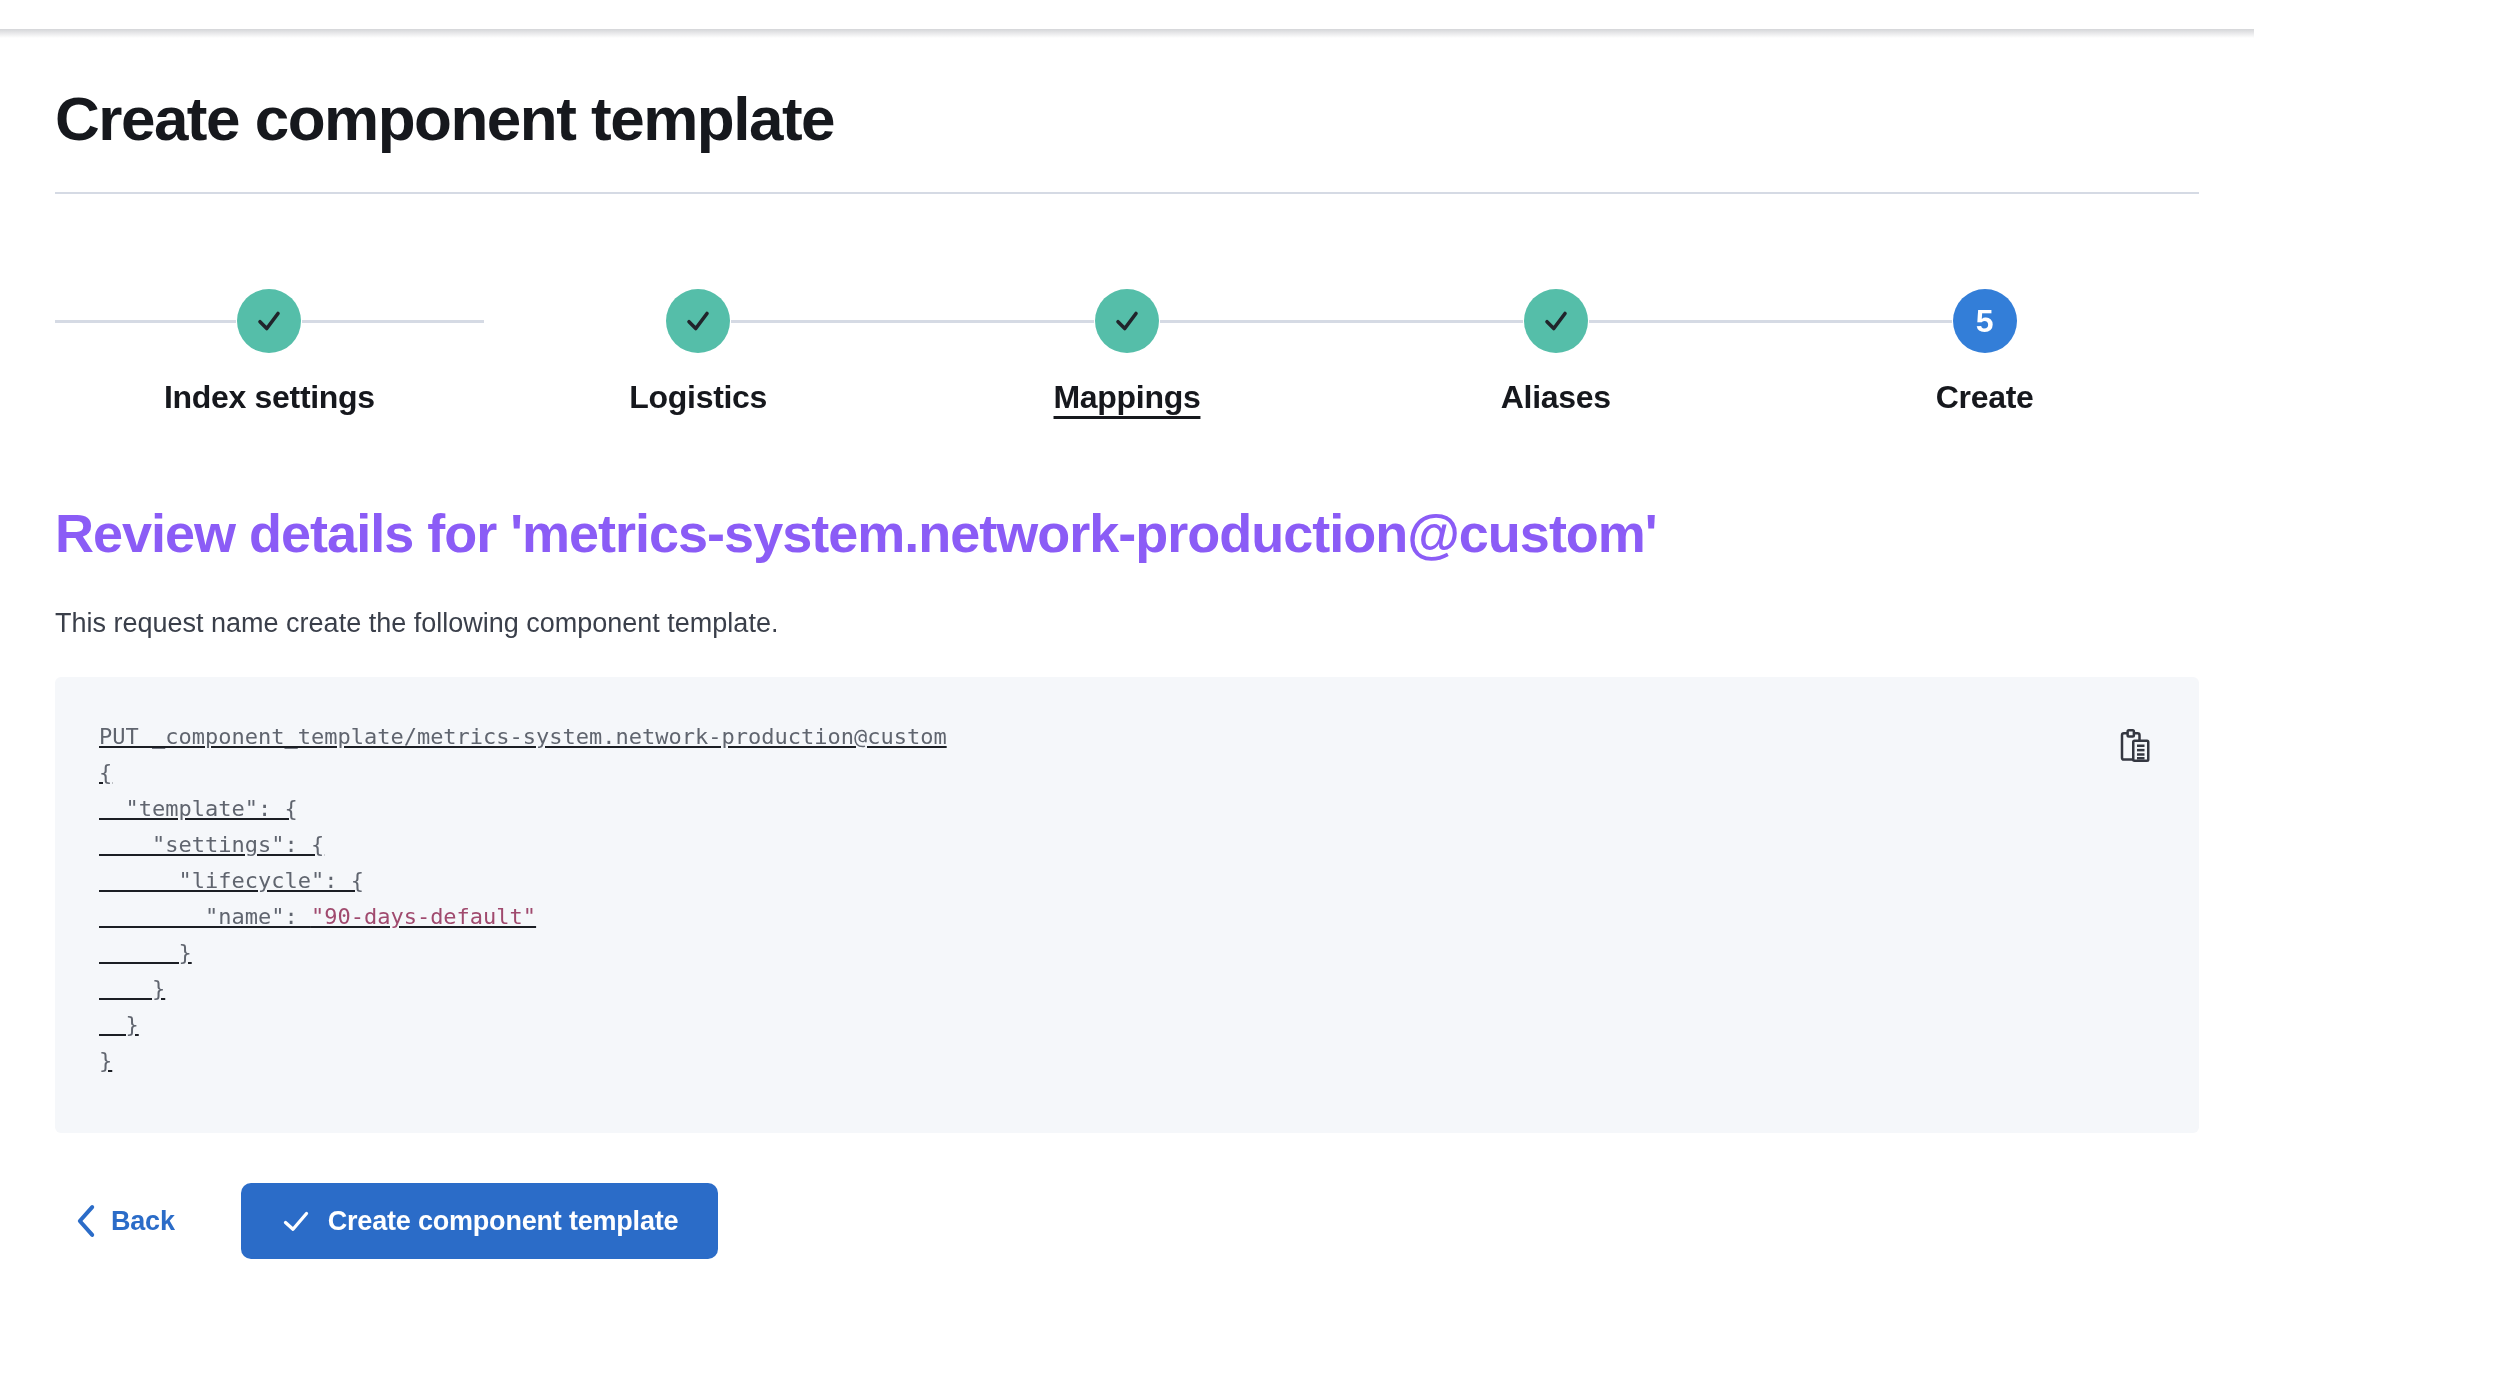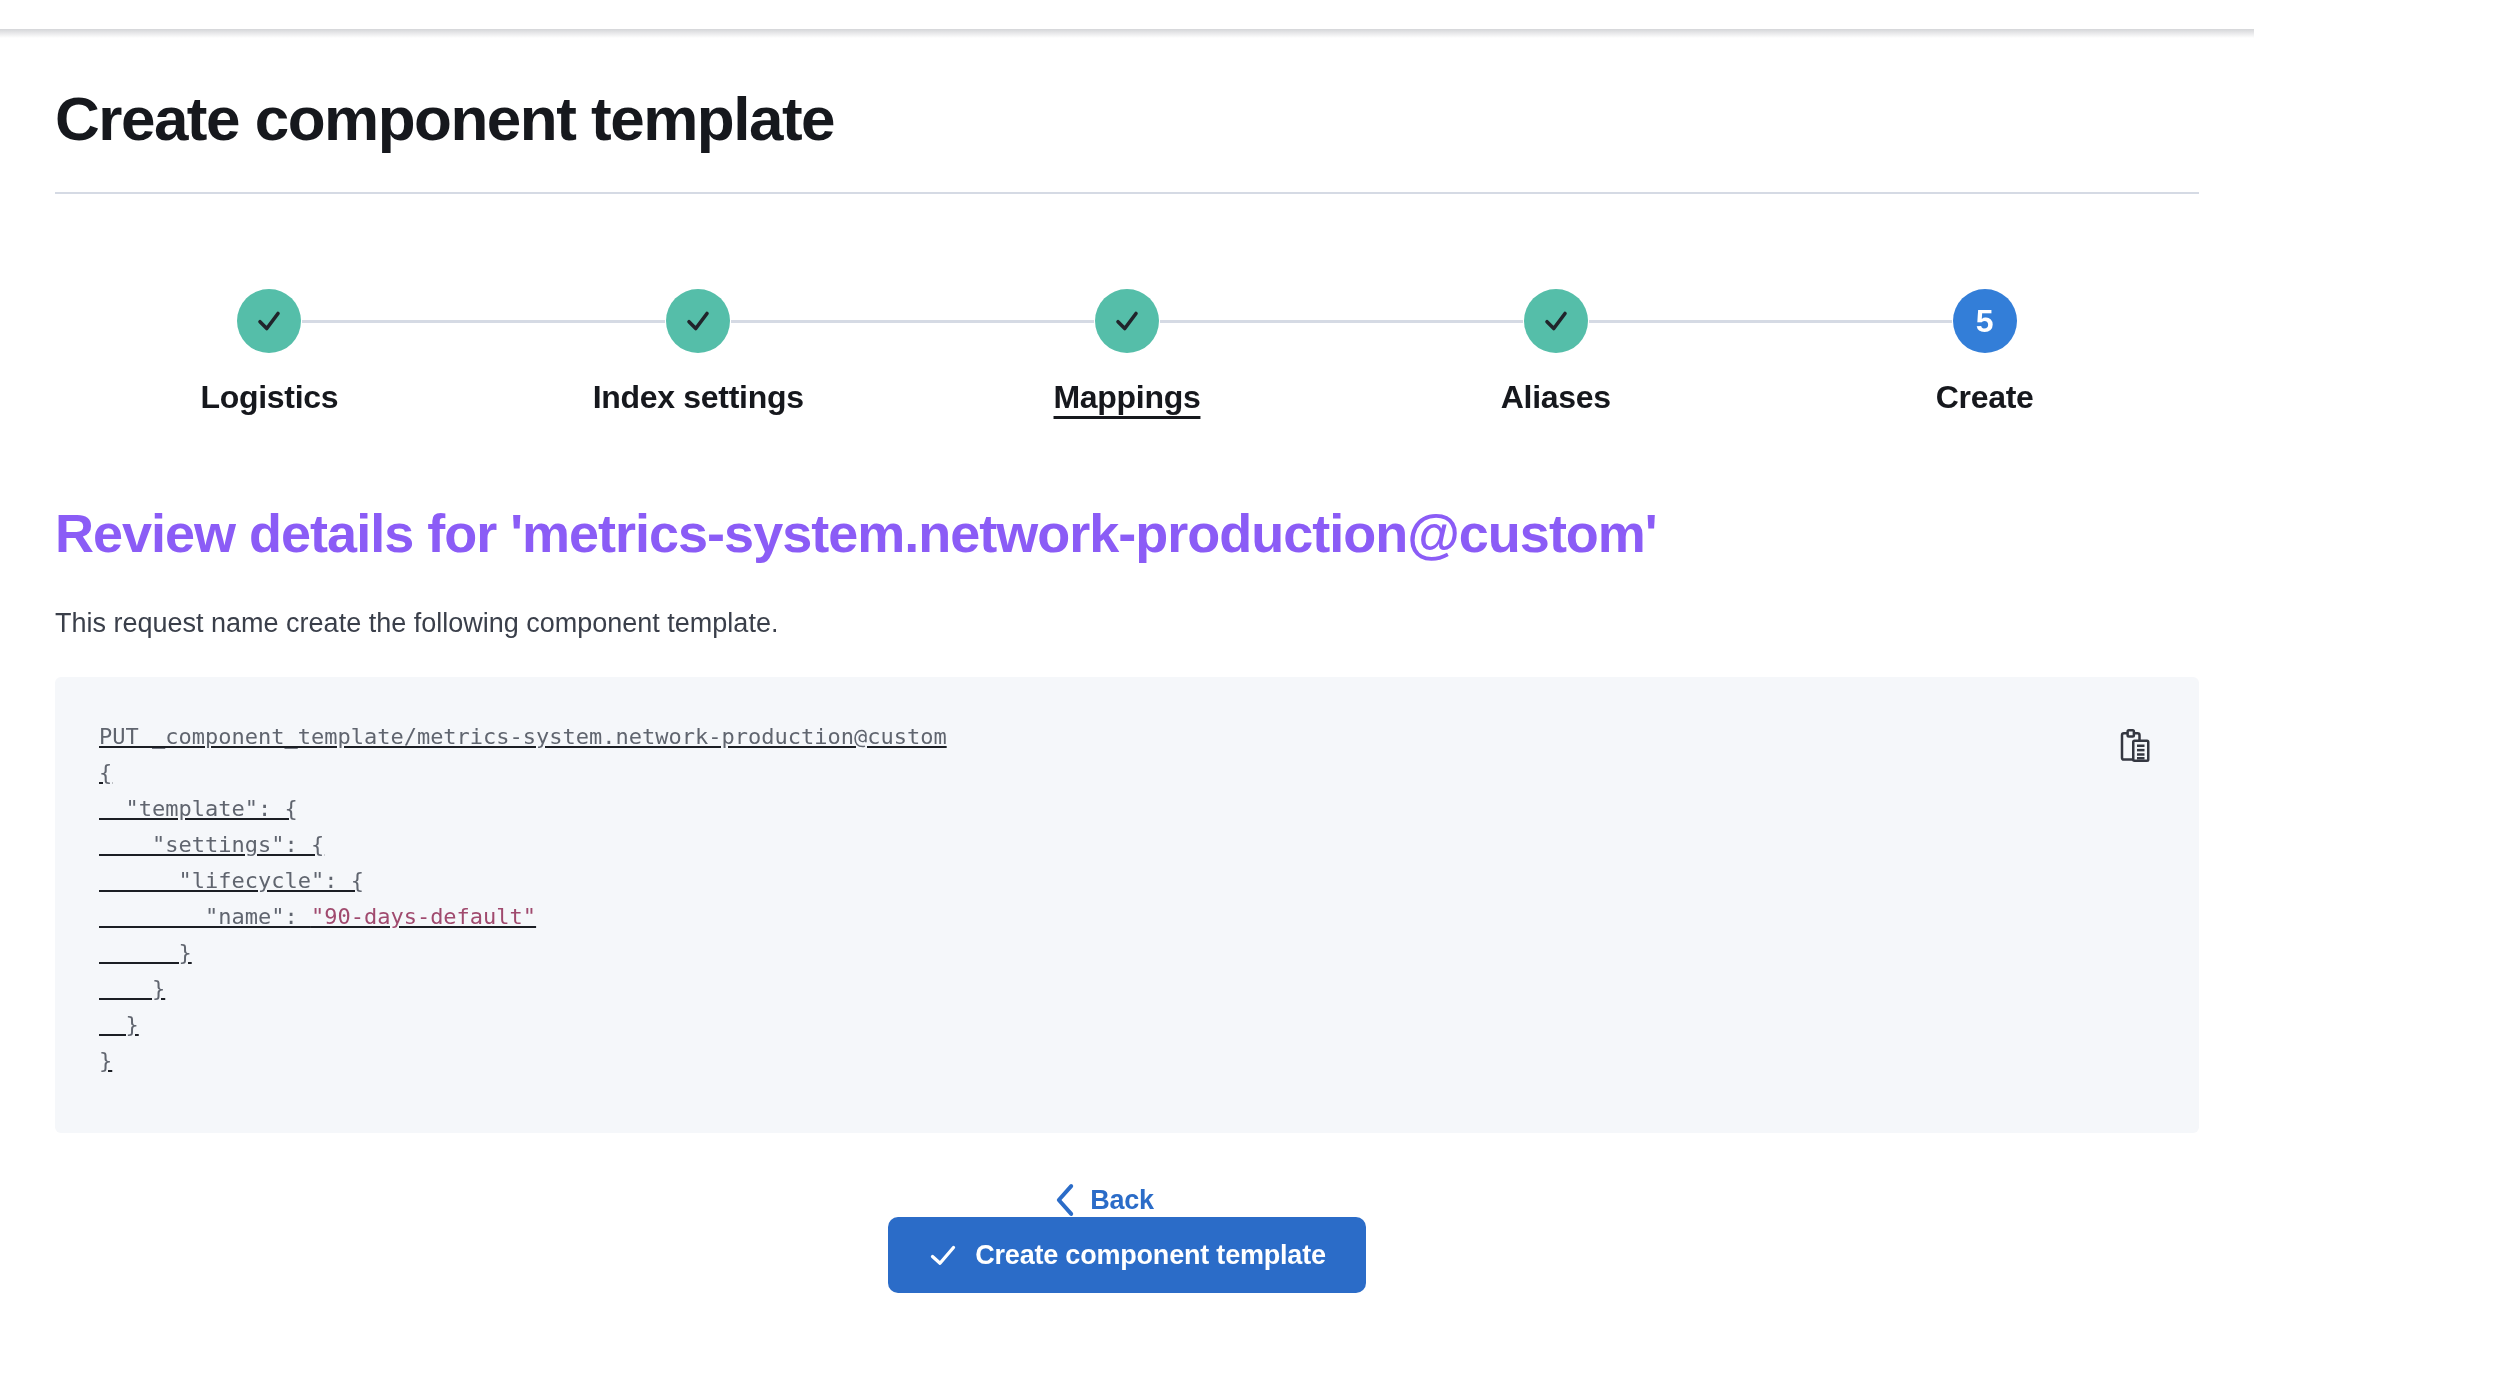--- a/index.html
+++ b/index.html
@@ -69,21 +69,21 @@
     font-family:"DejaVu Sans Mono","Liberation Mono",monospace;
     font-size:22px;line-height:36px;white-space:pre;
     color:var(--code_text,#60656F);
   }
   .tok-string{color:var(--code_string,#A04A6E);}
   .copy-btn{
     position:absolute;top:50px;right:42px;width:40px;height:40px;
     background:none;border:none;padding:0;cursor:pointer;color:#343741;
   }
   
-  .footer{display:flex;align-items:center;margin-top:50px;flex-direction:column;}
+  .footer{display:flex;align-items:center;margin-top:50px;}
   .back-link{
     display:flex;align-items:center;gap:14px;
     background:none;border:none;cursor:pointer;
     color:var(--primary,#2B6CC8);font-size:27px;font-weight:600;
     font-family:inherit;padding:0 0 0 20px;margin-right:66px;letter-spacing:-0.2px;
   }
   .submit-btn{
     display:flex;align-items:center;gap:17px;
     height:76px;padding:0 40px;border:none;border-radius:10px;
     background:var(--primary,#2B6CC8);color:#fff;cursor:pointer;
@@ -94,42 +94,42 @@
 </head>
 <body>
 
 <div class="page">
   <div class="top-shade"></div>
 
   <h1 class="page-title">Create component template</h1>
   <div class="divider"></div>
 
   <div class="stepper" id="stepper">
+      <div class="step complete">
+        <div class="connector left"></div>
+        <div class="connector right"></div>
+        <div class="step-circle">
+          <span>
+            <svg width="30" height="30" viewBox="0 0 20 20" fill="none" stroke="#21242B" stroke-width="2.4" stroke-linecap="round" stroke-linejoin="round">
+              <polyline points="4,10.5 8.5,15 16,5"></polyline>
+            </svg>
+          </span>
+        </div>
+        <div class="step-label">Index settings</div>
+      </div>
       <div class="step complete first">
         <div class="connector right"></div>
         <div class="step-circle">
           <span>
             <svg width="30" height="30" viewBox="0 0 20 20" fill="none" stroke="#21242B" stroke-width="2.4" stroke-linecap="round" stroke-linejoin="round">
               <polyline points="4,10.5 8.5,15 16,5"></polyline>
             </svg>
           </span>
         </div>
         <div class="step-label">Logistics</div>
-      </div>
-      <div class="step complete">
-        <div class="connector left"></div>
-        <div class="connector right"></div>
-        <div class="step-circle">
-          <span>
-            <svg width="30" height="30" viewBox="0 0 20 20" fill="none" stroke="#21242B" stroke-width="2.4" stroke-linecap="round" stroke-linejoin="round">
-              <polyline points="4,10.5 8.5,15 16,5"></polyline>
-            </svg>
-          </span>
-        </div>
-        <div class="step-label">Index settings</div>
       </div>
       <div class="step complete underlined">
         <div class="connector left"></div>
         <div class="connector right"></div>
         <div class="step-circle">
           <span>
             <svg width="30" height="30" viewBox="0 0 20 20" fill="none" stroke="#21242B" stroke-width="2.4" stroke-linecap="round" stroke-linejoin="round">
               <polyline points="4,10.5 8.5,15 16,5"></polyline>
             </svg>
           </span>

